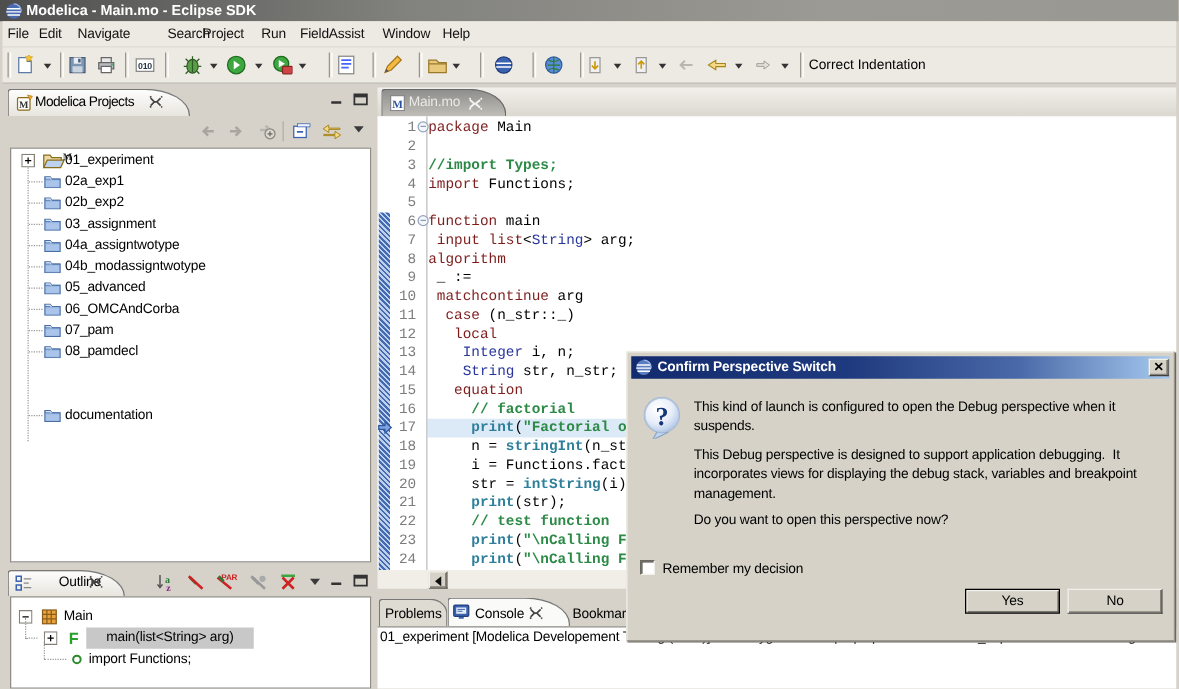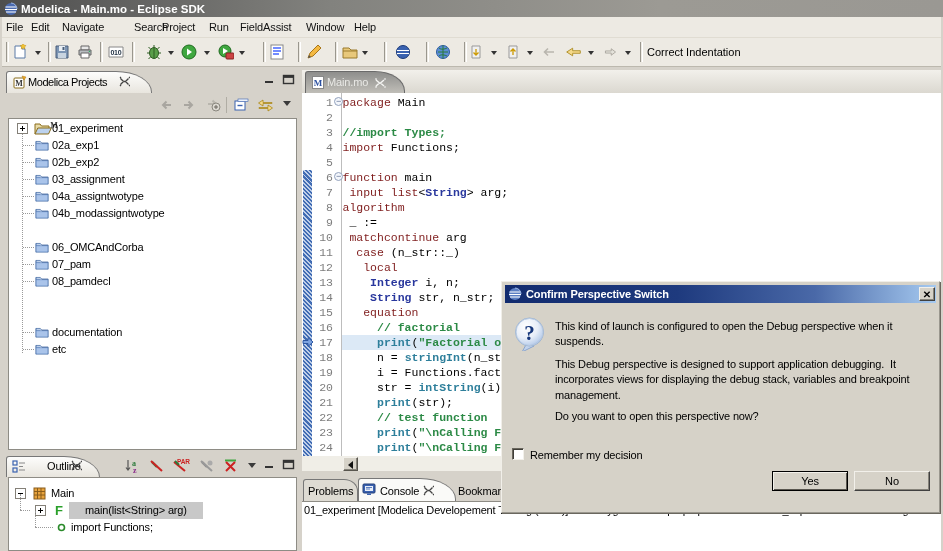--- a/index.html
+++ b/index.html
@@ -32,21 +32,21 @@
 #etabrow{position:absolute;left:302px;top:70px;width:639px;height:23px;background:linear-gradient(#f2f0eb,#dbd8d0)}
 #etab{position:absolute;left:3px;top:1px;width:100px;height:22px;background:linear-gradient(#8e8e8c,#c0beb8);border:1px solid #6a6a6a;border-bottom:none;border-radius:3px 30px 0 0/3px 20px 0 0;color:#e9e9e6}
 #ecanvas{position:absolute;left:302px;top:93px;width:639px;height:363px;background:#fff;overflow:hidden}
 #hatch{position:absolute;left:1px;top:77px;width:9px;height:286px;background:repeating-linear-gradient(45deg,#416cb3 0 1.5px,#bfcfe9 1.5px 2.9px)}
 #lnums{position:absolute;left:0;top:2px;width:31px;text-align:right;font-family:"Liberation Mono",monospace;font-size:11.5px;line-height:15px;color:#7d7d7d}
 #foldline{position:absolute;left:39px;top:0;width:1px;height:363px;background:#bdbdbd}
 .foldc{position:absolute;left:32px;width:9px;height:9px;border:1px solid #93a2bd;border-radius:50%;background:#f3f6fb;color:#5c6f94;font-size:9px;line-height:7px;text-align:center}
 #code{position:absolute;left:40.5px;top:2px;font-family:"Liberation Mono",monospace;font-size:11.5px;line-height:15px;white-space:pre}
 #curline{position:absolute;left:40px;top:242px;width:599px;height:15px;background:#dce9f6}
 .kw{color:#7f1d1d;font-weight:normal}
-.ty{color:#29379d;font-weight:bold}
+.ty{color:#29379d;font-weight:normal}
 .fn{color:#2e7f9b;font-weight:bold}
 .cm{color:#2c8a46;font-weight:bold}
 .st{color:#2c8a46;font-weight:bold}
 #hsb{position:absolute;left:302px;top:456px;width:639px;height:15px;background:#f0eee7}
 
 #cview{position:absolute;left:302px;top:477px;width:639px;height:74px}
 #ccontent{position:absolute;left:0;top:24px;width:639px;height:50px;background:#fff;border-top:1px solid #8e8c85}
 
 #dialog{position:absolute;left:501px;top:281px;width:439px;height:232px;background:#d6d2c8;border:1px solid #9a978e;border-top-color:#f1efe9;border-left-color:#f1efe9;box-shadow:1px 1px 0 #6a675e}
 #dtitle{position:absolute;left:3px;top:3px;width:431px;height:18px;background:linear-gradient(to right,#122b6e 0%,#1e3a7e 40%,#4a69a8 72%,#a6caf0 100%);color:#fff;font-weight:bold;font-size:11px;letter-spacing:-.1px}
@@ -262,20 +262,27 @@
         </svg>
         <span class="tlabel">04a_assigntwotype</span>
       </div>
 <div class="trow" style="top:86px;width:287px">
         <div class="abs" style="left:14px;top:8px;width:11px;height:1px;border-top:1px dotted #9a9a9a"></div>
         <svg class="abs" style="left:26px;top:1px" width="14" height="13" viewBox="0 0 16 14">
           <use href="#cfold"></use>
         </svg>
         <span class="tlabel">04b_modassigntwotype</span>
       </div>
+<div class="trow" style="top:103px;width:287px">
+        <div class="abs" style="left:14px;top:8px;width:11px;height:1px;border-top:1px dotted #9a9a9a"></div>
+        <svg class="abs" style="left:26px;top:1px" width="14" height="13" viewBox="0 0 16 14">
+          <use href="#cfold"></use>
+        </svg>
+        <span class="tlabel">05_advanced</span>
+      </div>
 <div class="trow" style="top:120px;width:287px">
         <div class="abs" style="left:14px;top:8px;width:11px;height:1px;border-top:1px dotted #9a9a9a"></div>
         <svg class="abs" style="left:26px;top:1px" width="14" height="13" viewBox="0 0 16 14">
           <use href="#cfold"></use>
         </svg>
         <span class="tlabel">06_OMCAndCorba</span>
       </div>
 <div class="trow" style="top:137px;width:287px">
         <div class="abs" style="left:14px;top:8px;width:11px;height:1px;border-top:1px dotted #9a9a9a"></div>
         <svg class="abs" style="left:26px;top:1px" width="14" height="13" viewBox="0 0 16 14">
@@ -289,27 +296,20 @@
           <use href="#cfold"></use>
         </svg>
         <span class="tlabel">08_pamdecl</span>
       </div>
 <div class="trow" style="top:205px;width:260px">
         <div class="abs" style="left:14px;top:8px;width:11px;height:1px;border-top:1px dotted #9a9a9a"></div>
         <svg class="abs" style="left:26px;top:1px" width="14" height="13" viewBox="0 0 16 14">
           <use href="#cfold"></use>
         </svg>
         <span class="tlabel">documentation</span>
-      </div>
-<div class="trow" style="top:222px;width:287px">
-        <div class="abs" style="left:14px;top:8px;width:11px;height:1px;border-top:1px dotted #9a9a9a"></div>
-        <svg class="abs" style="left:26px;top:1px" width="14" height="13" viewBox="0 0 16 14">
-          <use href="#cfold"></use>
-        </svg>
-        <span class="tlabel">etc</span>
       </div>
 </div>
 </div>
 <div id="oview">
 <div class="viewtab" style="left:4px;top:1px;width:94px;height:21px"></div>
 <svg class="abs" style="left:10px;top:5px" width="14" height="13" viewBox="0 0 14 13">
       <rect x="1" y="1" width="4" height="4" fill="none" stroke="#3a62b0" stroke-width="1.2"></rect>
       <rect x="1" y="8" width="4" height="4" fill="none" stroke="#3a62b0" stroke-width="1.2"></rect>
       <path d="M7 3h6M7 10h6M7 6.5h4" stroke="#888"></path>
     </svg>

